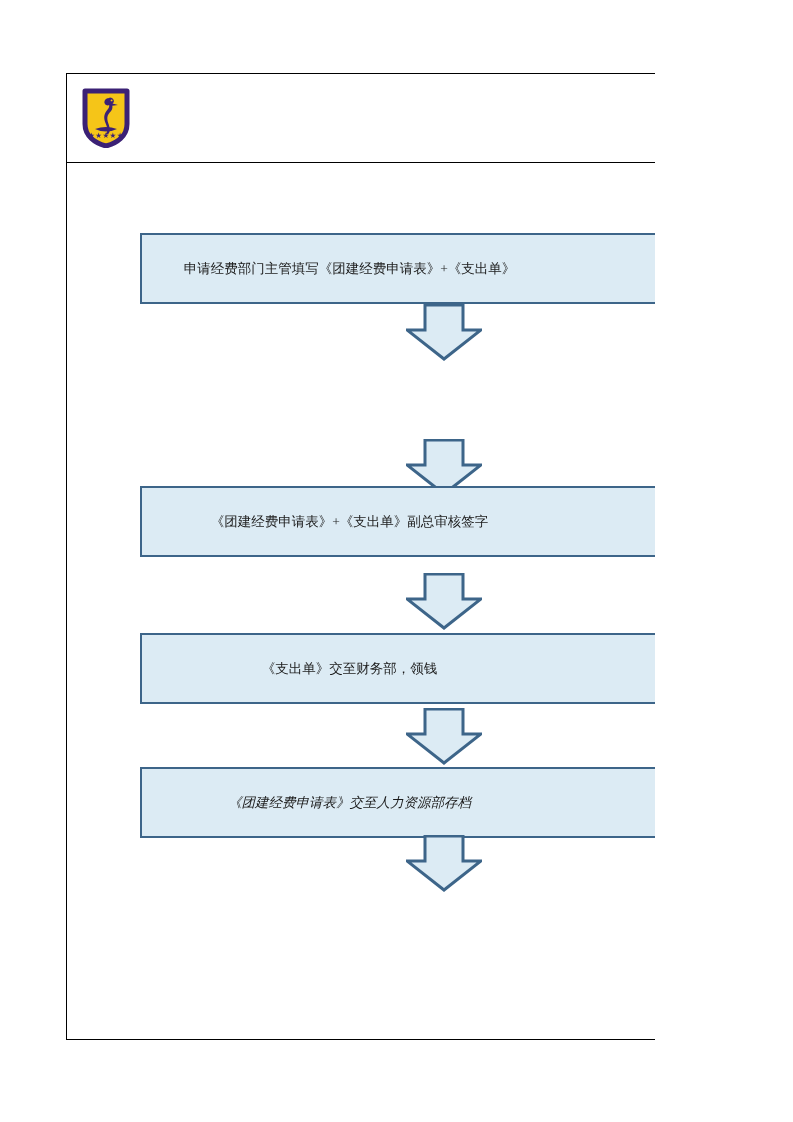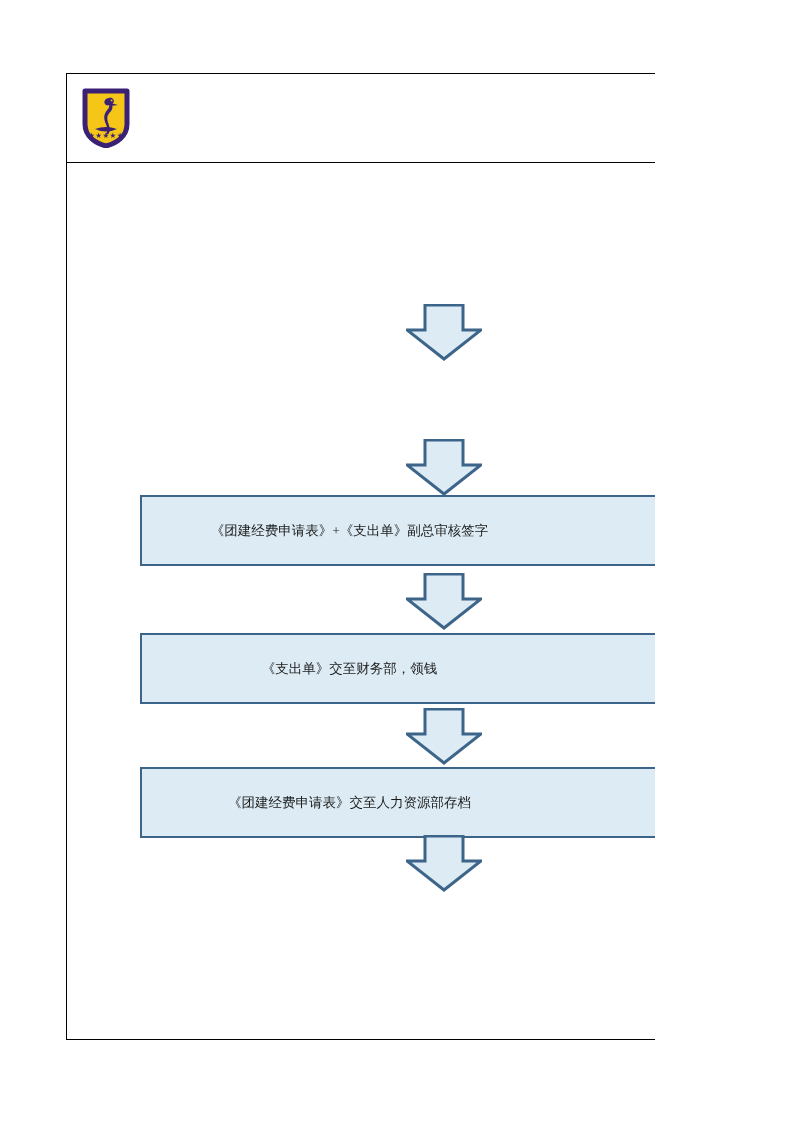--- a/index.html
+++ b/index.html
@@ -193,55 +193,58 @@
           <text x="24" y="49.5" text-anchor="middle" font-family="DejaVu Sans, sans-serif" font-size="7.5" fill="#3b2175" letter-spacing="0.4">★★★★★</text>
         </svg>
       </div>
 
     </div>
 
   </div>
 
   <div id="flow-body">
 
+    <div class="flow-step" style="top:70px;">
+      <span class="step-label">申请经费部门主管填写《团建经费申请表》+《支出单》</span>
+    </div>
 
     <div class="flow-arrow" style="top:141px;">
       <svg viewBox="0 0 76 57" aria-hidden="true">
         <path d="M19 1 H57 V26 H75 L38 55 L1 26 H19 Z" fill="#dcebf4" stroke="#3d6589" stroke-width="3" stroke-linejoin="miter"></path>
       </svg>
     </div>
 
 
     <div class="flow-arrow" style="top:276px;">
       <svg viewBox="0 0 76 57" aria-hidden="true">
         <path d="M19 1 H57 V26 H75 L38 55 L1 26 H19 Z" fill="#dcebf4" stroke="#3d6589" stroke-width="3" stroke-linejoin="miter"></path>
       </svg>
     </div>
 
-    <div class="flow-step" style="top:332px;text-align:center;">
+    <div class="flow-step" style="top:323px;text-align:center;">
       <span class="step-label">《团建经费申请表》+《支出单》副总审核签字</span>
     </div>
 
     <div class="flow-arrow" style="top:410px;">
       <svg viewBox="0 0 76 57" aria-hidden="true">
         <path d="M19 1 H57 V26 H75 L38 55 L1 26 H19 Z" fill="#dcebf4" stroke="#3d6589" stroke-width="3" stroke-linejoin="miter"></path>
       </svg>
     </div>
 
     <div class="flow-step" style="top:470px;text-align:right;">
       <span class="step-label">《支出单》交至财务部，领钱</span>
     </div>
 
     <div class="flow-arrow" style="top:545px;">
       <svg viewBox="0 0 76 57" aria-hidden="true">
         <path d="M19 1 H57 V26 H75 L38 55 L1 26 H19 Z" fill="#dcebf4" stroke="#3d6589" stroke-width="3" stroke-linejoin="miter"></path>
       </svg>
     </div>
 
-    <div class="flow-step" style="top:604px;">
+    <div class="flow-step" style="top:604px;font-style:italic;">
       <span class="step-label">《团建经费申请表》交至人力资源部存档</span>
     </div>
 
     <div class="flow-arrow" style="top:672px;">
       <svg viewBox="0 0 76 57" aria-hidden="true">
         <path d="M19 1 H57 V26 H75 L38 55 L1 26 H19 Z" fill="#dcebf4" stroke="#3d6589" stroke-width="3" stroke-linejoin="miter"></path>
       </svg>
     </div>
 
 

